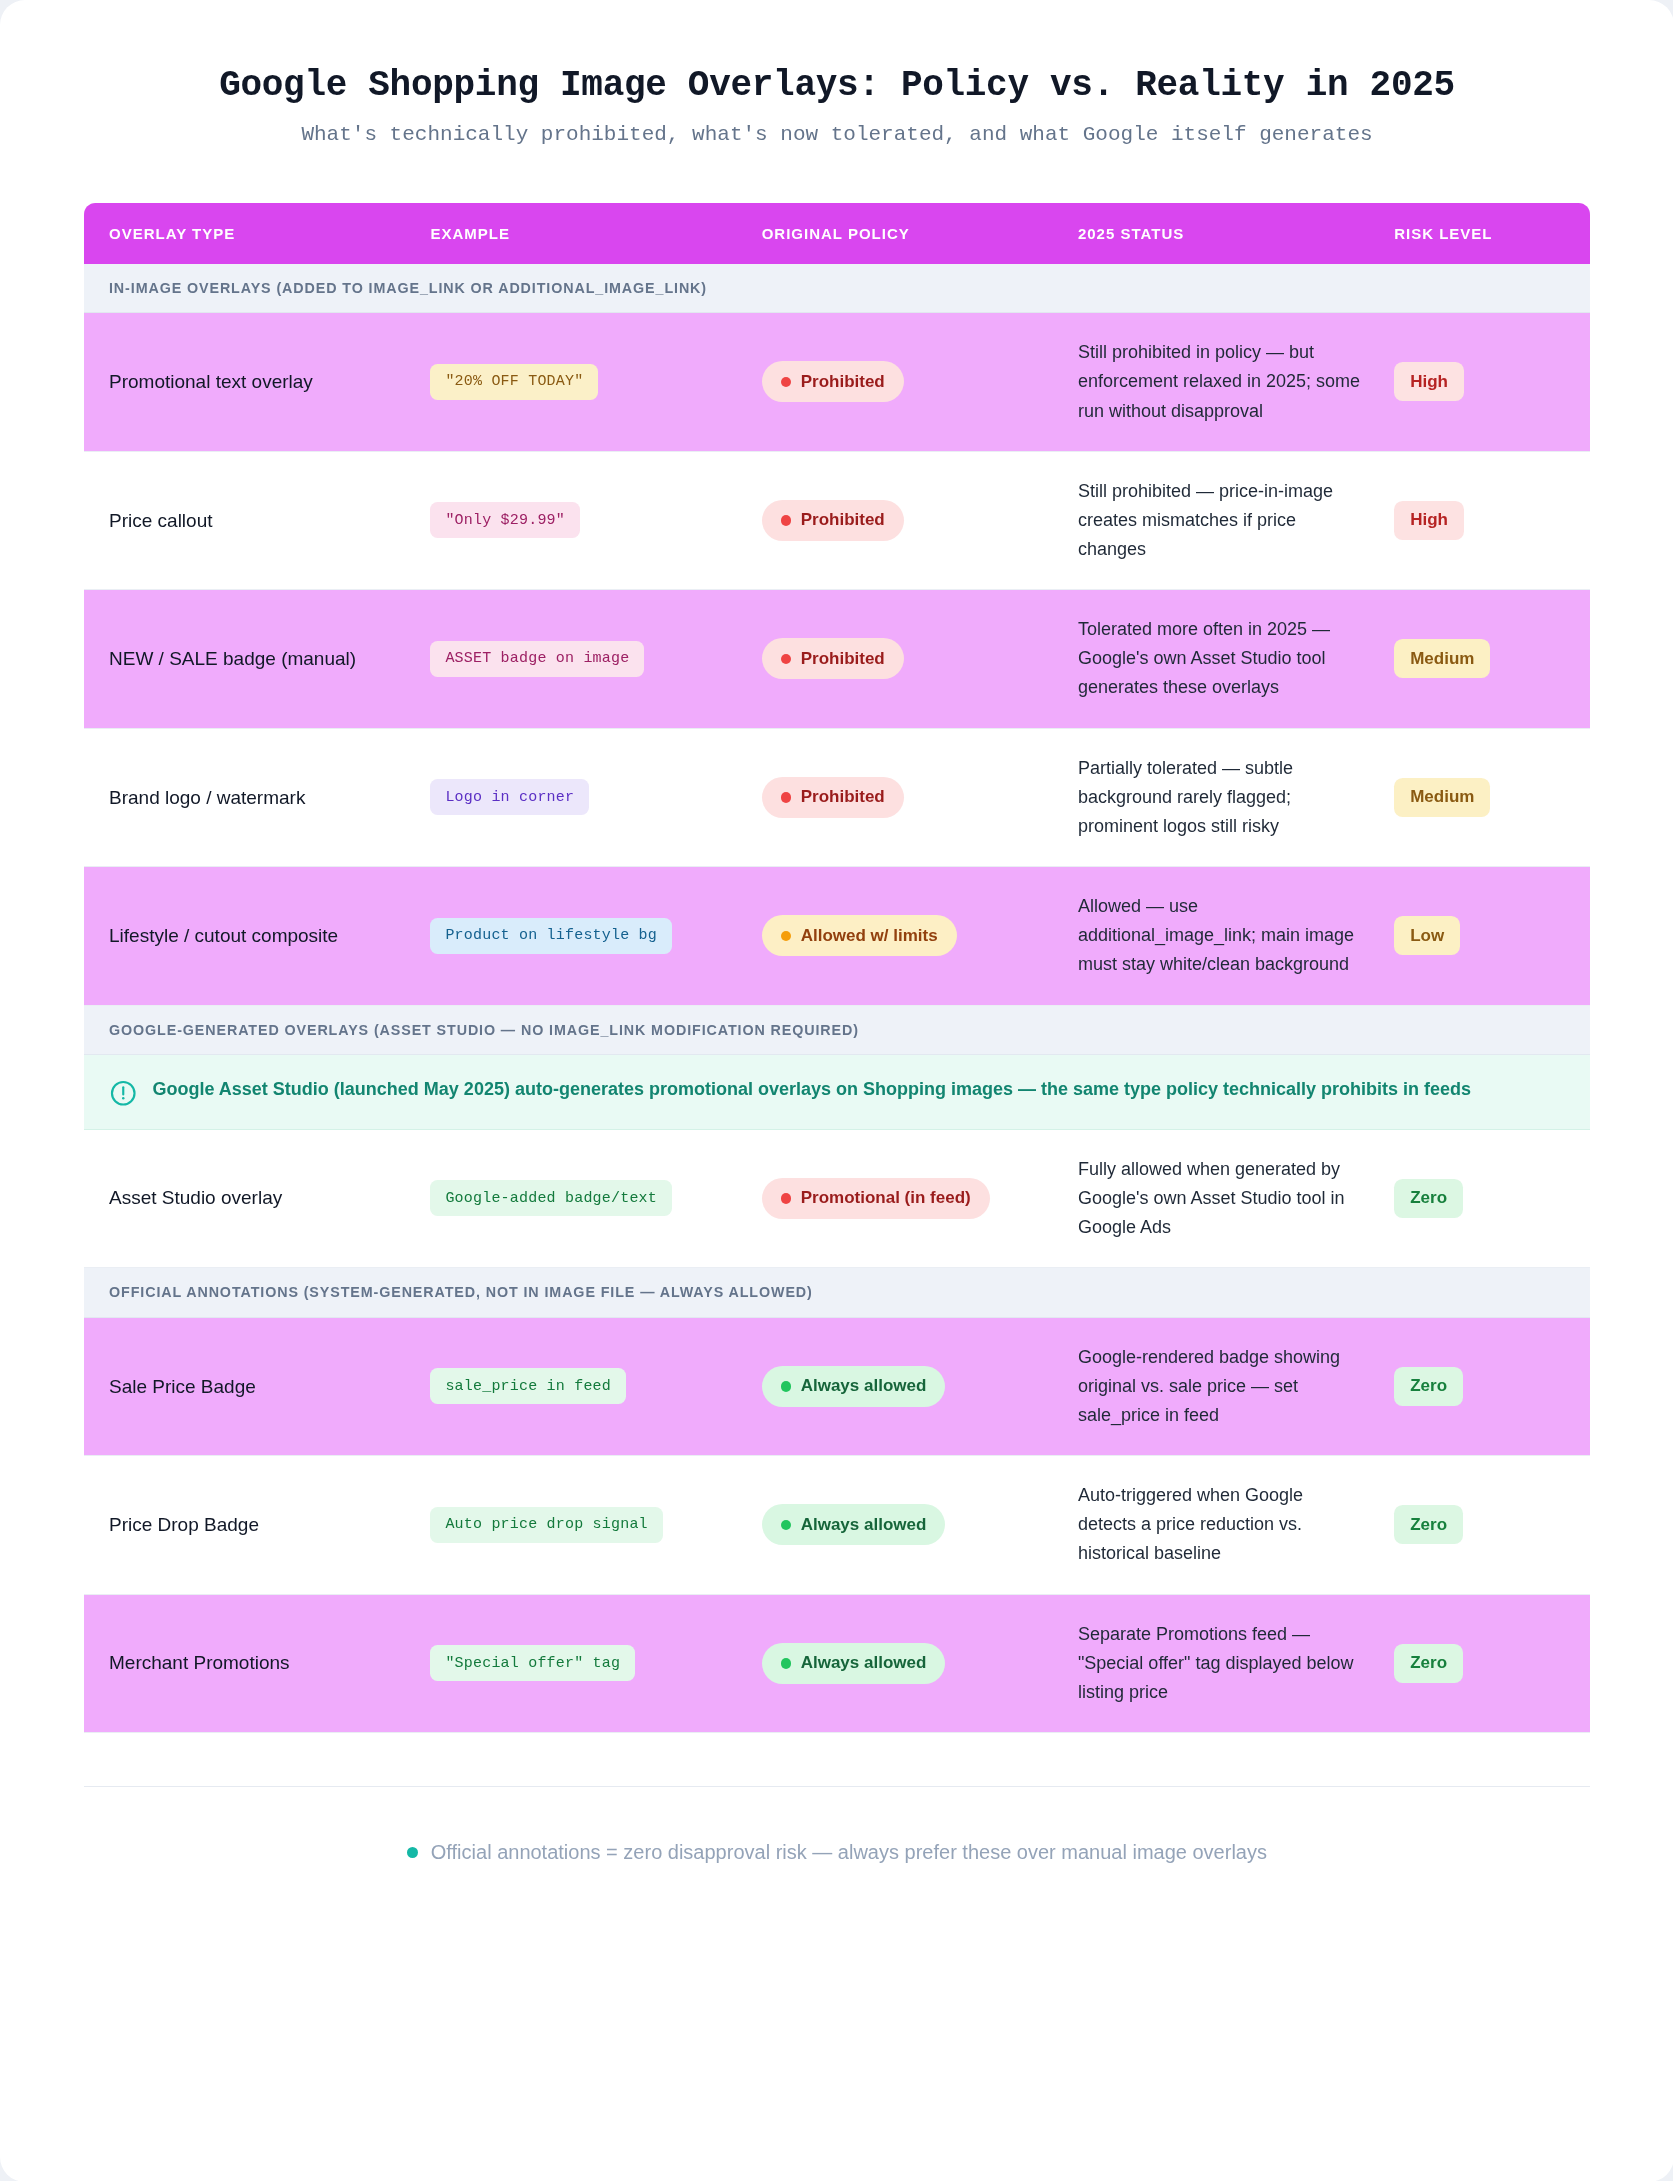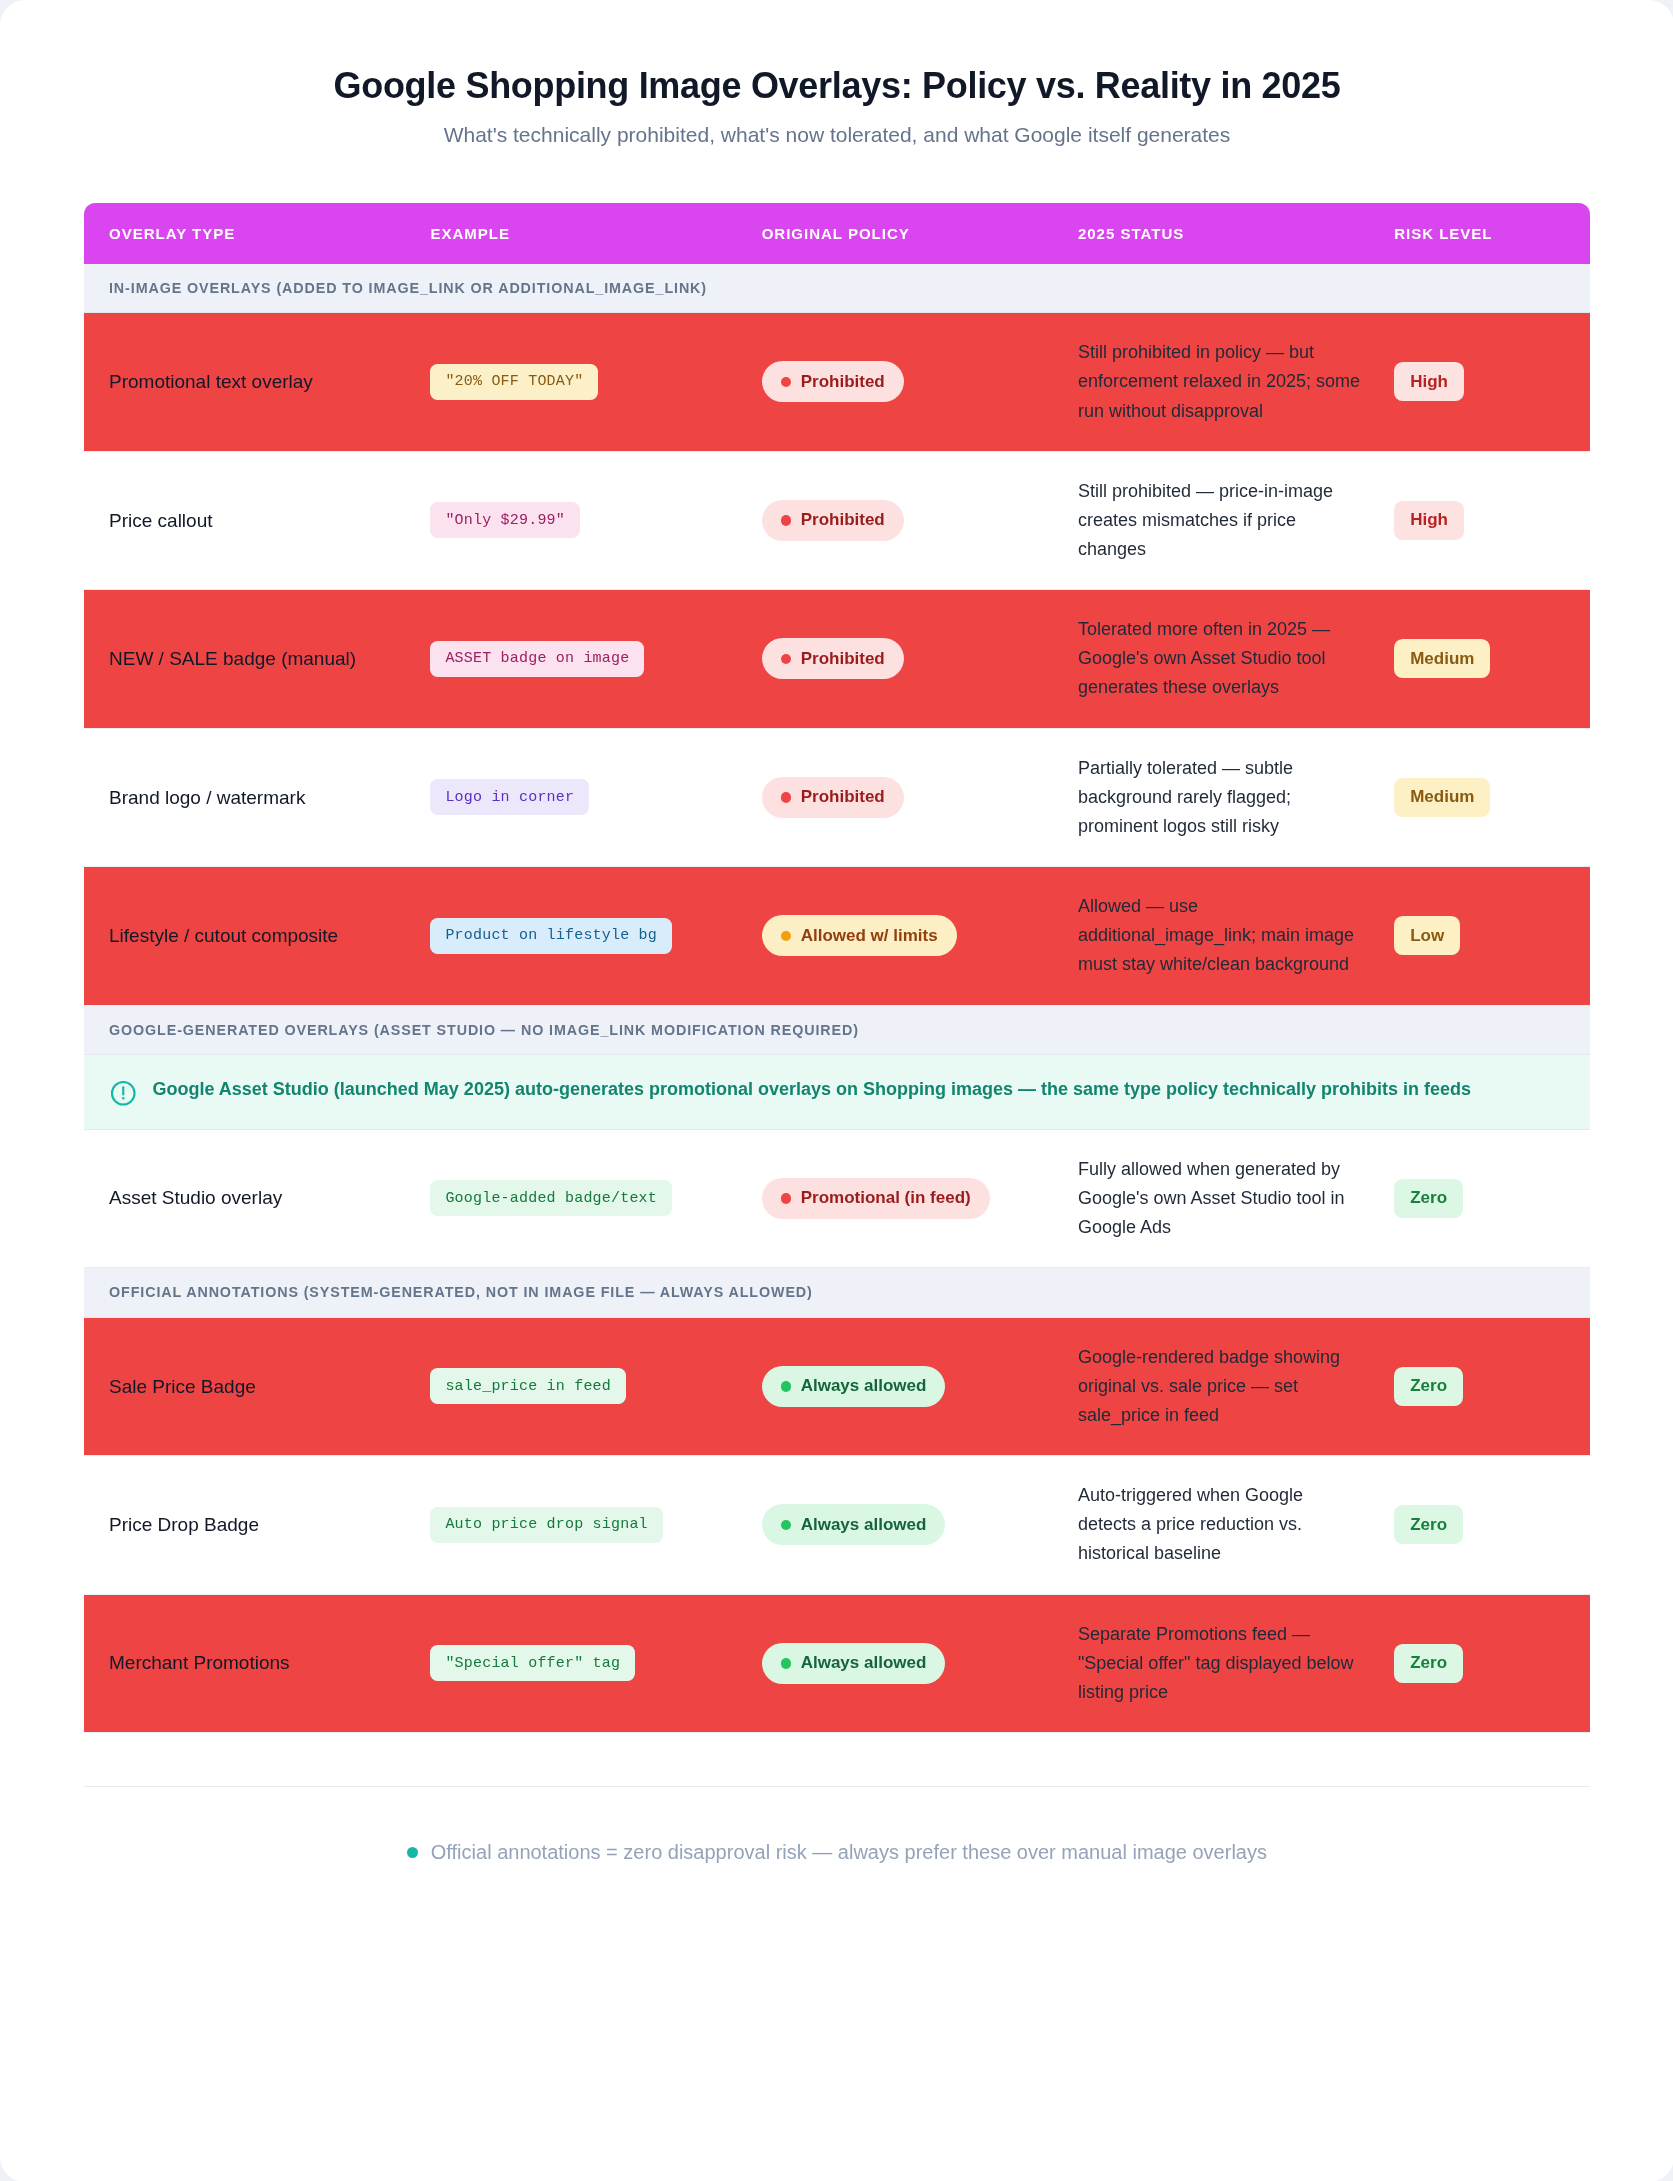--- a/index.html
+++ b/index.html
@@ -19,20 +19,21 @@
     border-radius: 25px;
     padding: 0;
     position: relative;
     overflow: hidden;
   }
 
   
   .header {
     text-align: center;
     padding: 63px 76px 0 76px;
+    font-family: Liberation Mono, monospace;
   }
   .title {
     font-size: 36px;
     font-weight: bold;
     color: #111827;
     letter-spacing: -0.3px;
     margin: 0;
     line-height: 1.25;
   }
   .subtitle {
@@ -72,21 +73,21 @@
     text-transform: uppercase;
   }
   thead th.th-type    { padding-left: 25px; }
   thead th.th-risk    { text-align: left; }
 
   tbody td {
     padding: 25px 17px 25px 0;
     vertical-align: middle;
     border-bottom: 1px solid #eaeef4;
   }
-  tbody tr.alt td { background: #ef4444; }
+  tbody tr.alt td { background: #f0abfc; }
   tbody td.td-type {
     padding-left: 25px;
     font-size: 19px;
     color: #111827;
     font-weight: normal;
     line-height: 1.45;
   }
   tbody td.td-status {
     font-size: 18px;
     color: #1f2937;

